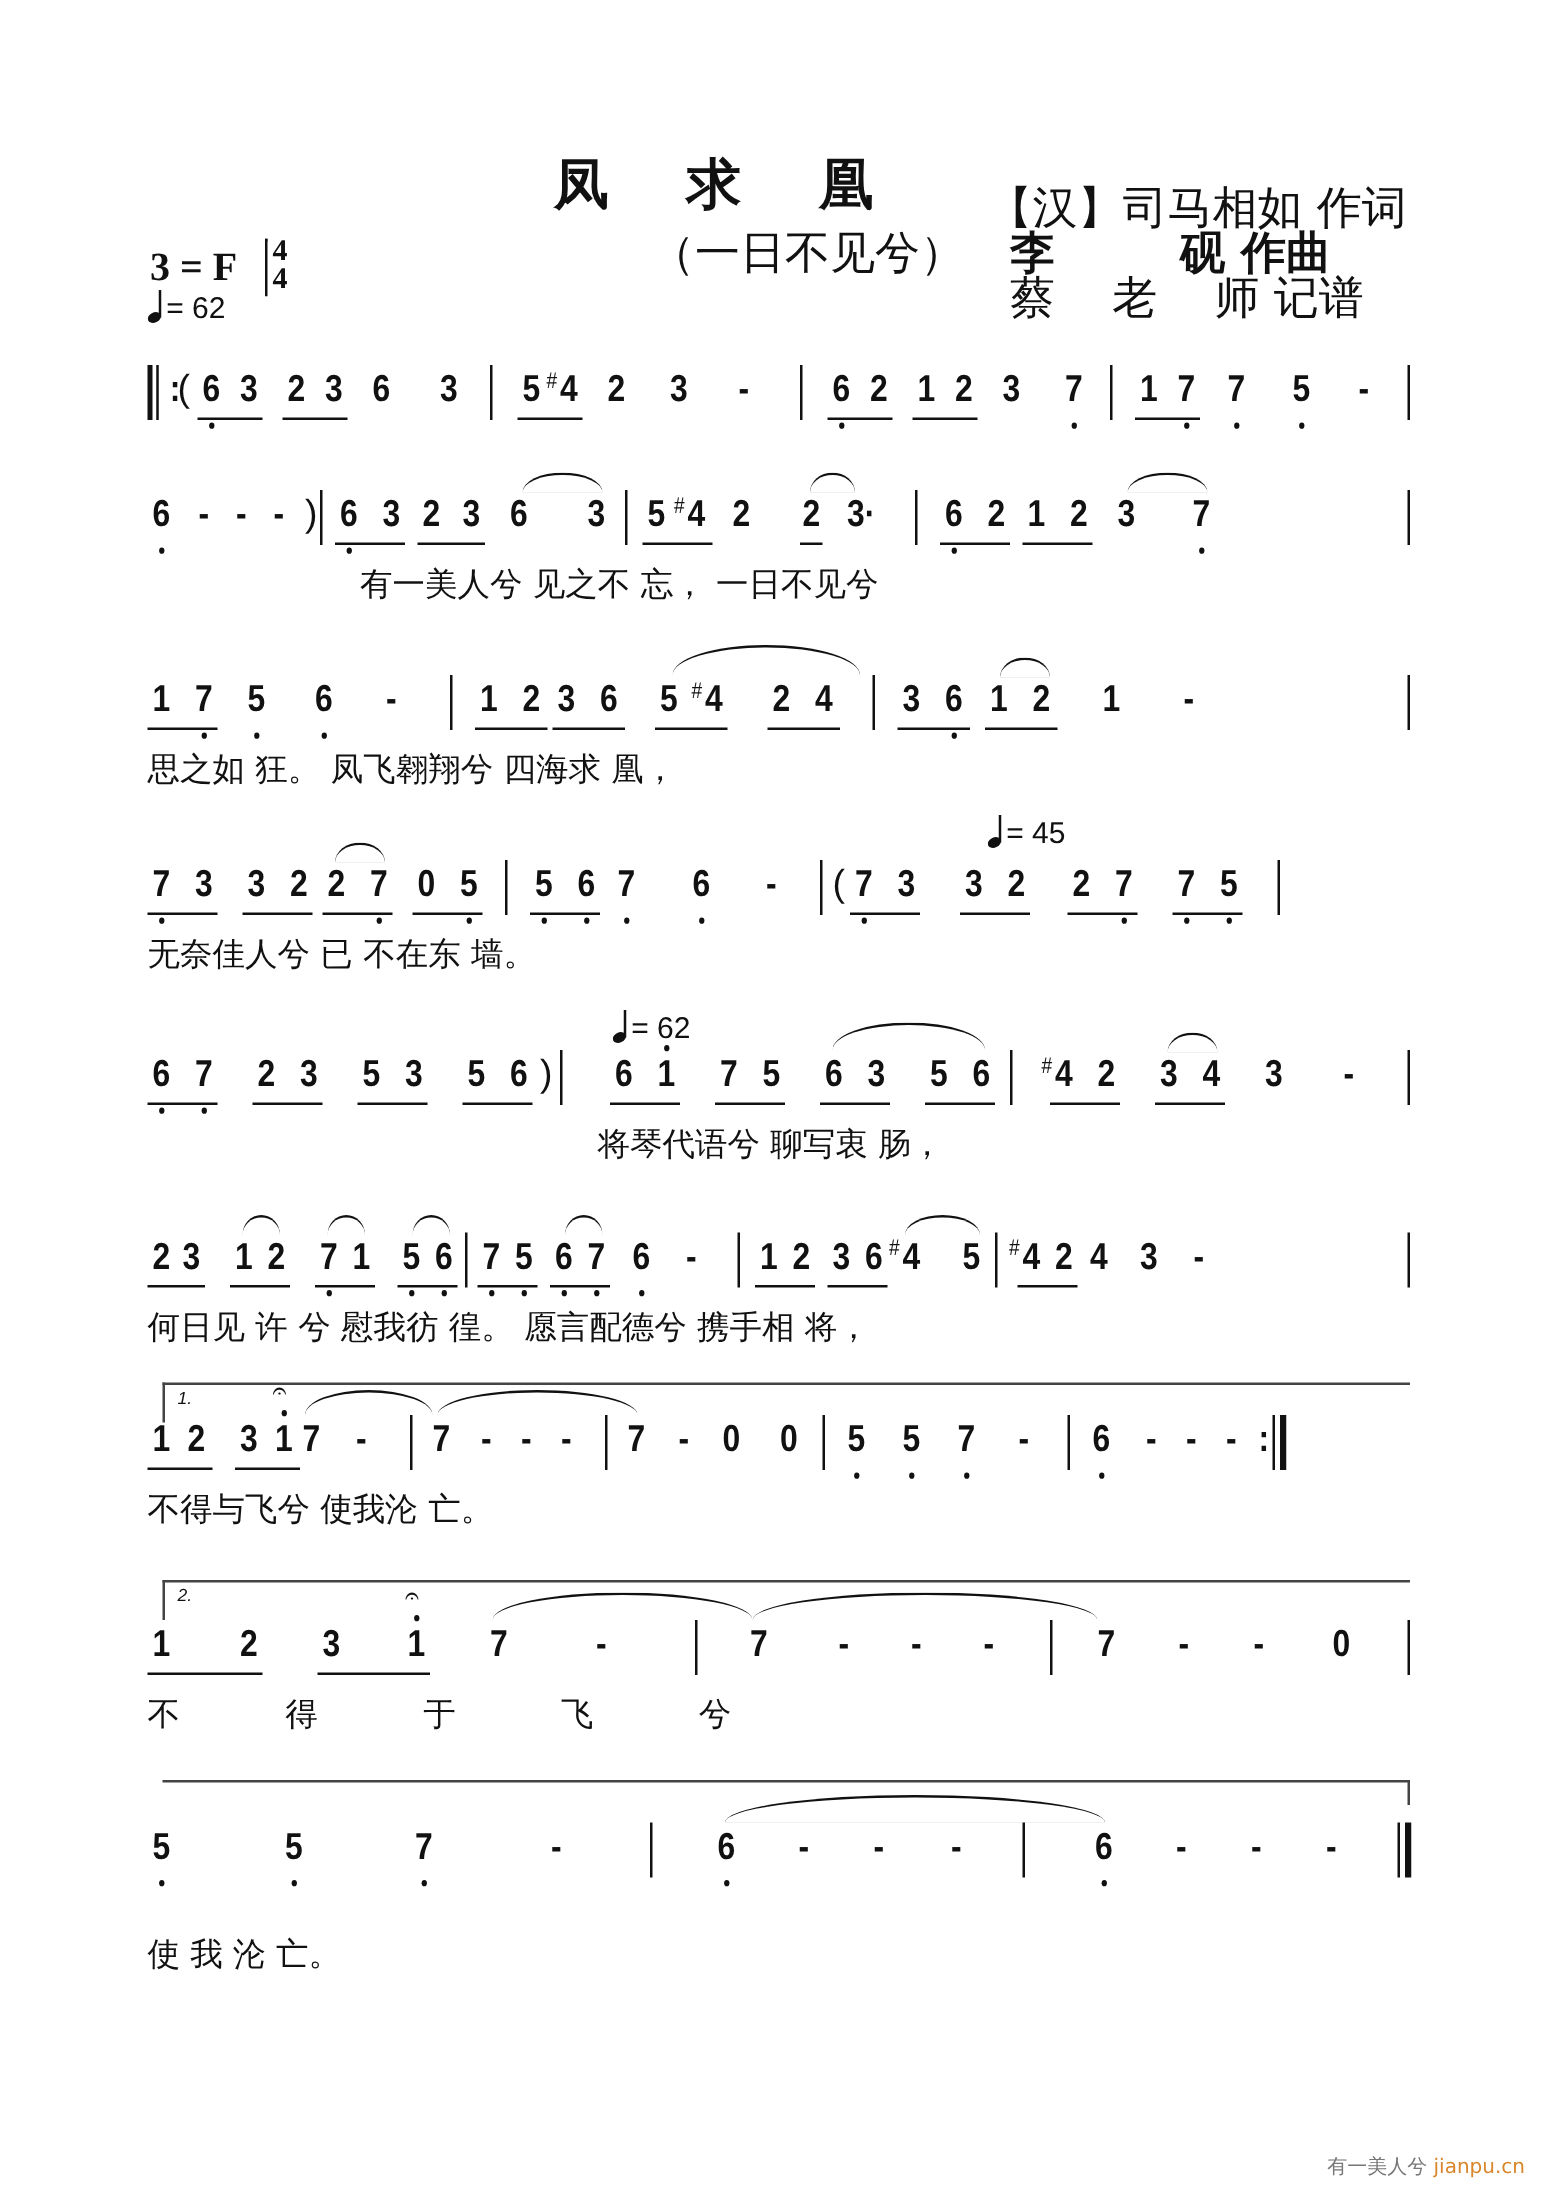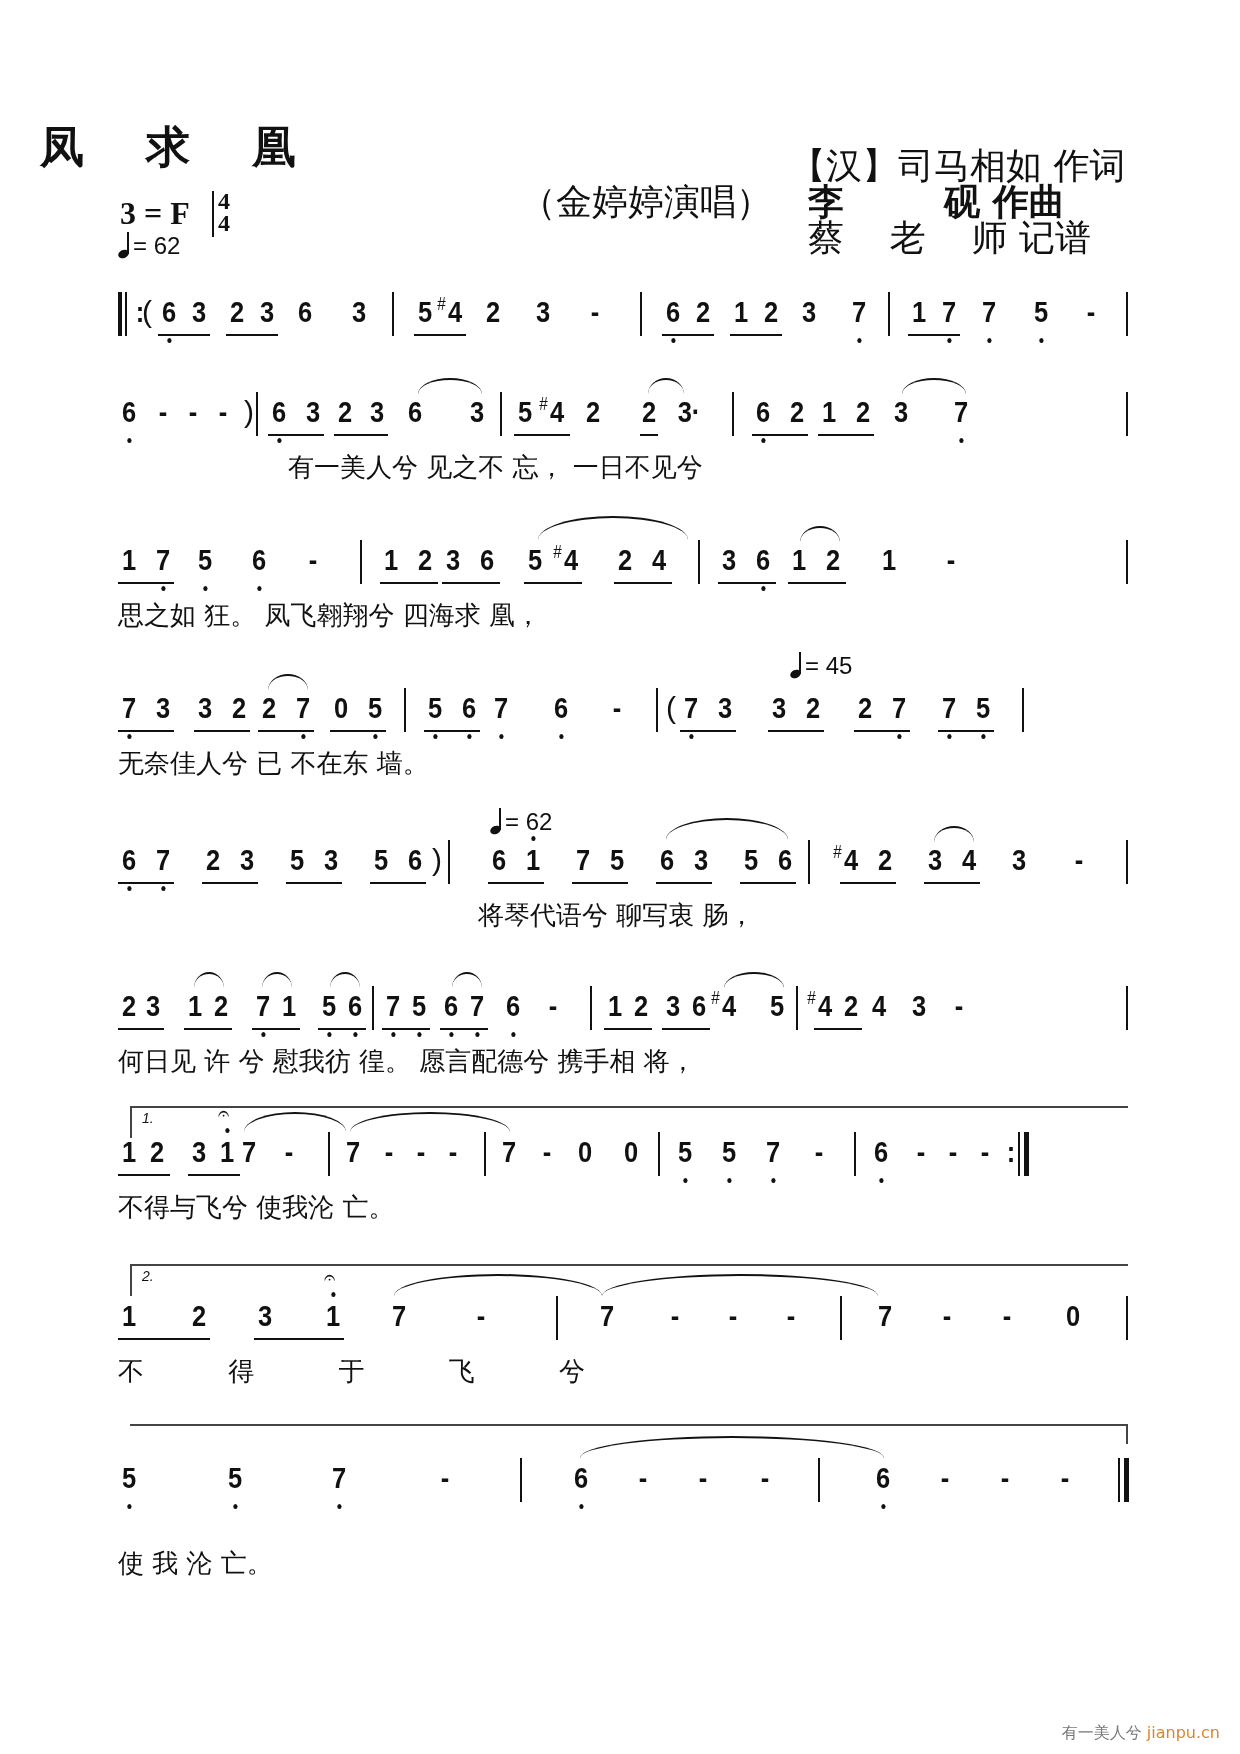--- a/index.html
+++ b/index.html
@@ -1,19 +1,19 @@
 <!DOCTYPE html>
 <html><head>
 <meta charset="utf-8">
 <style>
   html, body { margin: 0; padding: 0; background: #ffffff; }
   body { width: 1240px; height: 1754px; position: relative; overflow: hidden;
          font-family: "Liberation Sans", "DejaVu Sans", sans-serif; color: #111; }
   .abs { position: absolute; }
-  .title { left: 0; width: 1164px; top: 118px; text-align: left; font-size: 44px; font-weight: bold;
+  .title { left: 0; width: 1164px; top: 118px; text-align: center; font-size: 44px; font-weight: bold;
            letter-spacing: 62px; font-family: "DejaVu Sans", sans-serif; text-indent: 40px; }
   .credit { font-family: "DejaVu Serif", serif; font-size: 36px; white-space: pre; }
   .key { left: 120px; top: 195px; font-family: "Liberation Serif", serif; font-weight: bold; font-size: 32px; }
   .frac { position: absolute; left: 212px; top: 190px; font-family: "Liberation Serif", serif; font-weight: bold; font-size: 24px; line-height: 22px; text-align: center; width: 24px; }
   .frac .bar { border-top: 2px solid #111; margin: 1px 0; }
   .tempo { font-size: 24px; font-family: "Liberation Sans", sans-serif; }
   .qnote { display: inline-block; position: relative; width: 12px; height: 26px; vertical-align: -4px; margin-right: 3px; }
   .qnote::before { content: ""; position: absolute; left: 0; bottom: 0; width: 11px; height: 8px; background: #111; border-radius: 50%; transform: rotate(-25deg); }
   .qnote::after { content: ""; position: absolute; right: 1px; bottom: 4px; width: 2px; height: 22px; background: #111; }
 
@@ -31,21 +31,21 @@
   .volta span { position: absolute; left: 10px; top: 2px; font-size: 14px; font-style: italic; }
   .fermata { position: absolute; font-size: 20px; top: -30px; }
   .watermark { right: 20px; bottom: 10px; font-size: 16px; color: #777; font-family: "DejaVu Sans", sans-serif; }
   .watermark b { color: #d9862a; font-weight: normal; }
 </style>
 </head>
 <body>
 
 <div class="abs title">凤求凰</div>
 <div class="abs credit" style="left:790px; top:142px;">【汉】司马相如 作词</div>
-<div class="abs credit" style="left:520px; top:178px;">（金婷婷演唱）</div>
+<div class="abs credit" style="left:520px; top:178px;">（一日不见兮）</div>
 <div class="abs credit" style="left:808px; top:178px;font-weight:bold;">李        砚 作曲</div>
 <div class="abs credit" style="left:808px; top:214px;">蔡    老    师 记谱</div>
 <div class="abs key">3 = F</div>
 <div class="frac">
   <div>4</div>
   <div class="bar"></div>
   <div>4</div>
 </div>
 <div class="abs tempo" style="left:118px; top:232px;">
   <span class="qnote"></span><span>= 62</span>

